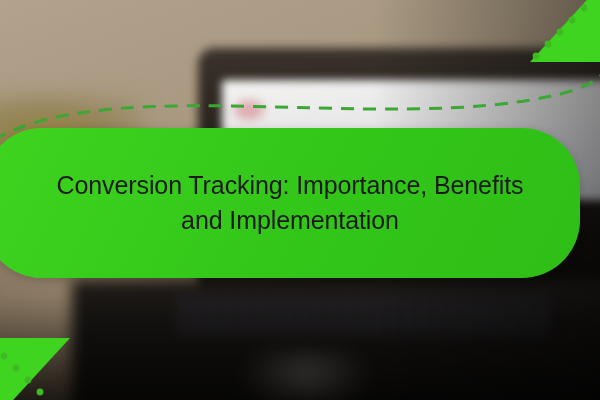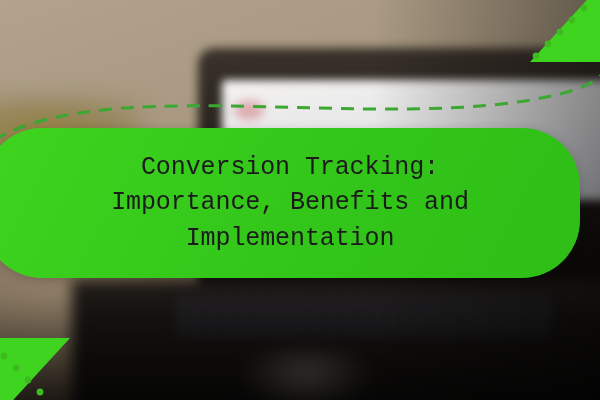--- a/index.html
+++ b/index.html
@@ -5,21 +5,21 @@
   html, body {
     margin: 0;
     padding: 0;
     background: #000;
   }
   #stage {
     position: relative;
     width: 600px;
     height: 400px;
     overflow: hidden;
-    font-family: Liberation Mono, monospace;
+    font-family: Liberation Sans, sans-serif;
   }
 
   
   .photo {
     position: absolute;
     inset: 0;
     background-color: #a3937f;
   }
   
   .photo-wall {

